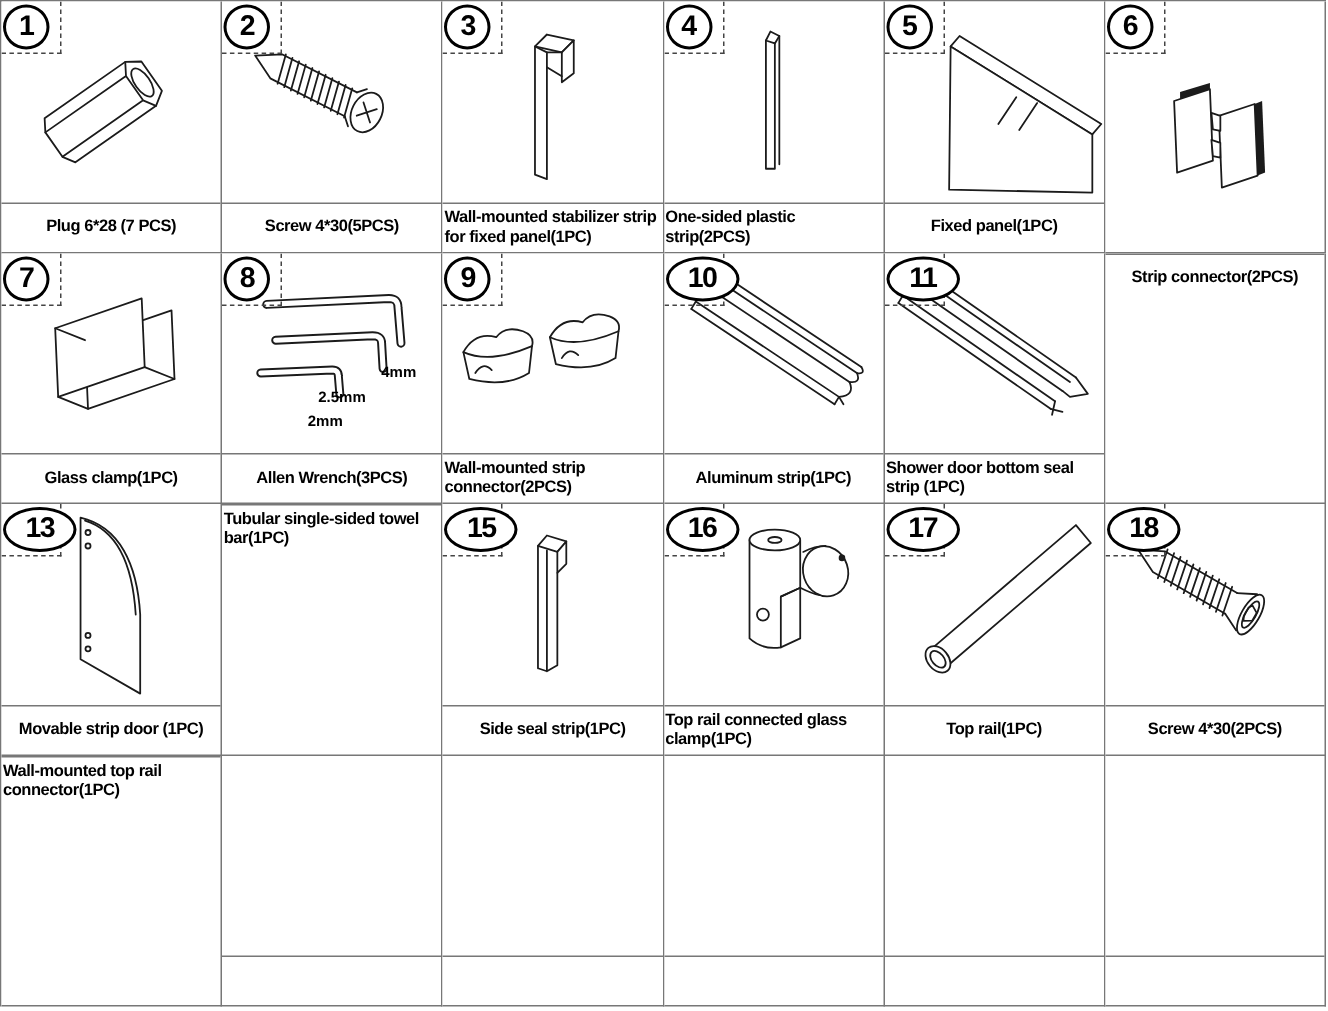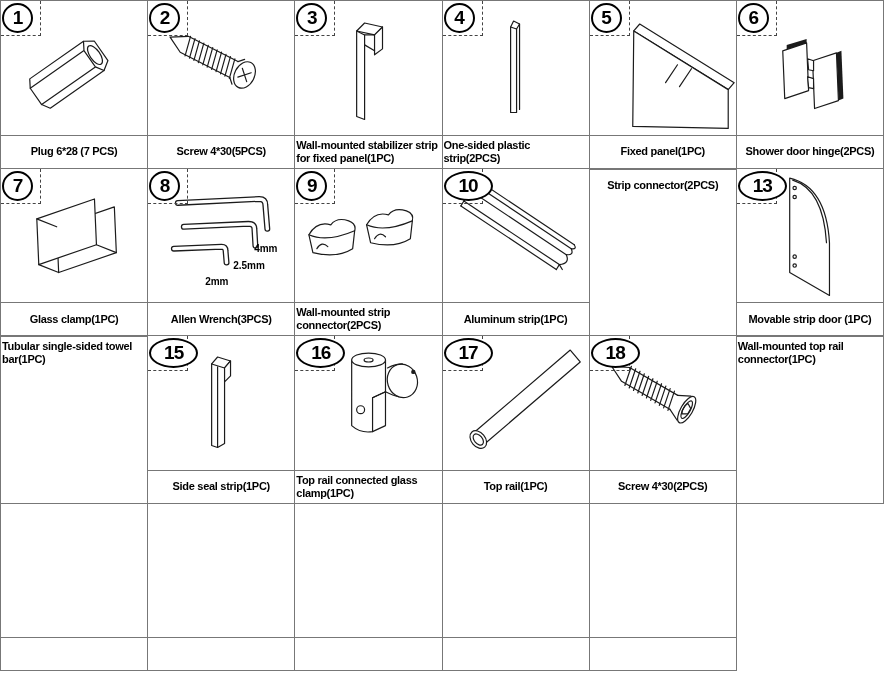--- a/index.html
+++ b/index.html
@@ -49,21 +49,21 @@
     width:31px;height:30px;border:2px solid #000;border-radius:50%;
     display:flex;align-items:center;justify-content:center;
     font-size:19px;font-weight:bold;background:#fff;color:#000;
     letter-spacing:-1px;
   }
   .badge.wide{width:49px;}
   .ann{
     position:absolute;font-size:10px;font-weight:bold;color:#000;z-index:1;
   }
   .ann.a1{left:106px;top:74px;}
-  .ann.a2{left:85px;top:91px;}
+  .ann.a2{left:64px;top:91px;}
   .ann.a3{left:57px;top:107px;}
   .st{fill:none;stroke:var(--ink);stroke-width:1.2;stroke-linejoin:round;stroke-linecap:round;}
   .fw{fill:#fff;}
   .fk{fill:var(--ink);stroke:none;}
   .tube{fill:none;stroke:var(--ink);stroke-width:6;stroke-linejoin:round;stroke-linecap:round;}
   .tubein{fill:none;stroke:#fff;stroke-width:3.4;stroke-linejoin:round;stroke-linecap:round;}
 </style>
 </head>
 <body>
 
@@ -163,23 +163,20 @@
       </div>
       <svg viewBox="0 0 147 134">
         <path class="fk" d="M50 44 L70 38 L70 43 L50 49 Z"></path>
         <path class="st fw" d="M46 50 L70 42 L72 90 L48 98 Z"></path>
         <path class="fk" d="M100 52 L105 50 L107 98 L102 100 Z"></path>
         <path class="st fw" d="M76 60 L100 52 L102 100 L78 108 Z"></path>
         <path class="st fw" d="M71 58 L77 60 L77 70 L72 69 Z"></path>
         <path class="st fw" d="M71 76 L77 78 L77 88 L72 87 Z"></path>
       </svg>
     </div>
-    <div class="label">
-          <span>Shower door hinge(2PCS)</span>
-        </div>
   </div>
 
   <div class="cell">
     <div class="art">
       <div class="badgebox">
         <span class="badge">7</span>
       </div>
       <svg viewBox="0 0 147 134">
         <path class="st fw" d="M56 58 L114 38 L116 84 L58 104 Z"></path>
         <path class="st fw" d="M36 50 L94 30 L96 76 L38 96 Z"></path>
@@ -246,20 +243,38 @@
         <path class="st" d="M36 12 L33 16 M28 22 L21 32 L18 37"></path>
         <path class="st" d="M132 76 Q135 81 129 80 Q132 87 124 86 Q128 95 117 96 L114 101"></path>
         <path class="st" d="M117 96 l3 5"></path>
       </svg>
     </div>
     <div class="label">
           <span>Aluminum strip(1PC)</span>
         </div>
   </div>
 
+  <div class="cell">
+    <div class="art">
+      <div class="badgebox">
+        <span class="badge wide">11</span>
+      </div>
+      <svg viewBox="0 0 147 134">
+        <path class="st" d="M26 12 L128 83" stroke-width="1.4"></path>
+        <path class="st" d="M22 15 L124 86" stroke-width="3"></path>
+        <path class="st" d="M17 21 L119 92" stroke-width="2.2"></path>
+        <path class="st" d="M12 28 L114 99 M9 33 L111 104"></path>
+        <path class="st" d="M26 12 L22 15 M17 21 L12 28 L9 33"></path>
+        <path class="st" d="M128 83 L136 94 L124 96 L119 92 M114 99 l-2 9 M111 104 l8 2"></path>
+      </svg>
+    </div>
+    <div class="label">
+          <span>Shower door bottom seal strip (1PC)</span>
+        </div>
+  </div>
 
   <div class="cell">
     <div class="label">
           <span>Strip connector(2PCS)</span>
         </div>
   </div>
 
   <div class="cell">
     <div class="art">
       <div class="badgebox">

